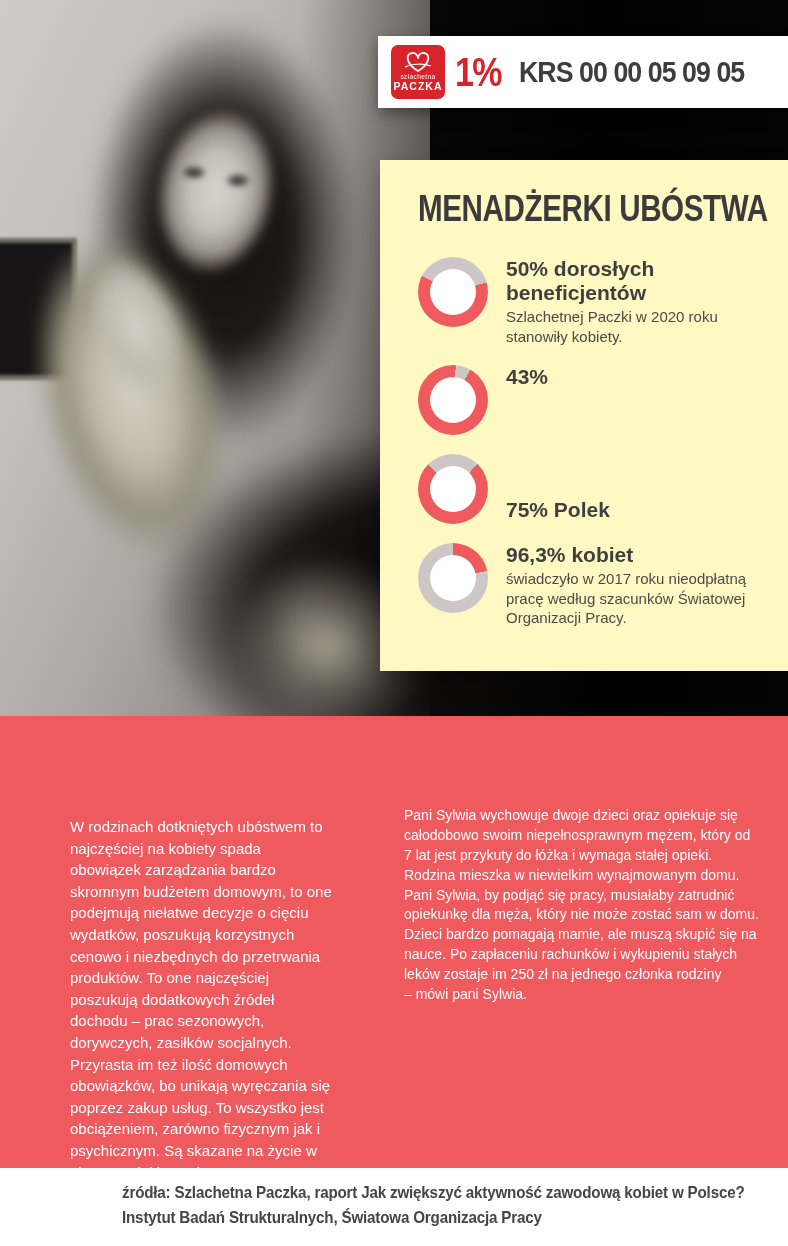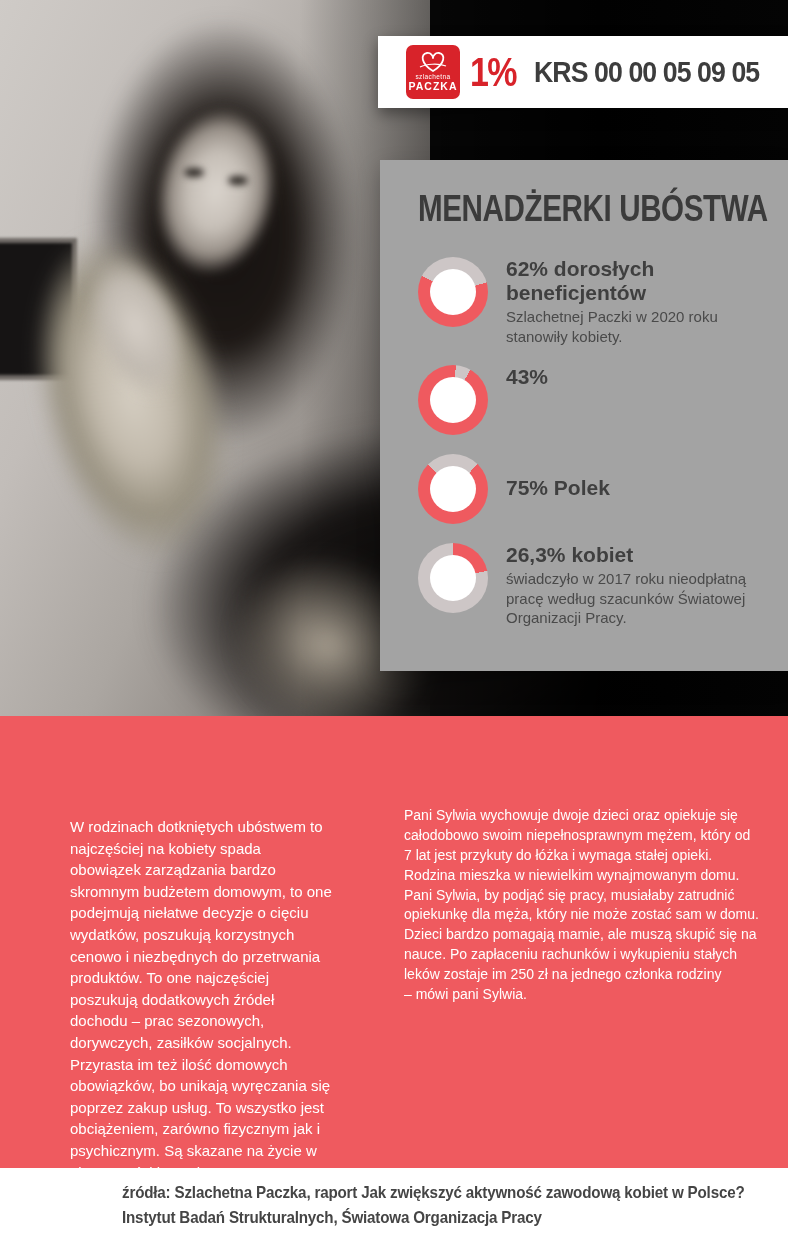--- a/index.html
+++ b/index.html
@@ -29,47 +29,47 @@
     background:radial-gradient(closest-side,#0f0d0c 0%,#181514 58%,rgba(20,17,16,0) 100%);}
   .ph-strands{left:226px;top:556px;width:210px;height:180px;border-radius:50%;transform:rotate(22deg);filter:blur(9px);
     background:radial-gradient(closest-side,#b9af9f 0%,rgba(150,142,128,0) 100%);}
   .ph-vignette{left:0;top:0;width:788px;height:716px;
     background:linear-gradient(to right,rgba(0,0,0,0) 38%,rgba(0,0,0,.5) 58%,rgba(0,0,0,.9) 76%,#040404 100%);}
 
   
   .krs-card{
     position:absolute;left:378px;top:36px;width:410px;height:72px;background:#ffffff;
     box-shadow:0 6px 14px rgba(0,0,0,.4);
-    display:flex;align-items:center;gap:10px;padding:0 0 0 28px;box-sizing:border-box;
+    display:flex;align-items:center;gap:10px;padding:0 0 0 13px;box-sizing:border-box;
   }
   .logo-box{
     width:54px;height:54px;border-radius:7px;background:var(--brand-red,#d8232a);
     display:flex;flex-direction:column;align-items:center;justify-content:center;flex:0 0 auto;
   }
   .logo-box svg{display:block;margin-bottom:1px;}
   .logo-line1{color:#fff;font-size:6.5px;letter-spacing:.4px;line-height:1;}
   .logo-line2{color:#fff;font-size:10.5px;font-weight:700;letter-spacing:1px;line-height:1.1;}
   .one-percent{color:var(--brand-red,#d8232a);font-size:40px;font-weight:700;letter-spacing:-2px;
     display:inline-block;transform:scaleX(.85);transform-origin:0 55%;white-space:nowrap;}
   .krs-number{color:#3d3d3d;font-size:29px;font-weight:700;letter-spacing:-1px;white-space:nowrap;
     display:inline-block;transform:scaleX(.92);transform-origin:0 55%;}
 
   
   .stats-panel{
-    position:absolute;left:380px;top:160px;width:408px;background:#a3a3a3;
+    position:absolute;left:380px;top:160px;width:408px;background:#fef9c3;
     box-shadow:0 10px 22px rgba(0,0,0,.22);
     box-sizing:border-box;padding:30px 30px 24px 38px;
   }
   .panel-title{
     color:#3b3b3b;font-size:37px;font-weight:700;line-height:1;letter-spacing:-.5px;
     display:inline-block;transform:scaleX(.8);transform-origin:0 50%;white-space:nowrap;
     margin:0 0 30px 0;
   }
   .stat-row{display:flex;align-items:flex-start;margin-bottom:19px;}
-  .stat-row:nth-child(3){align-items:center;}
+  .stat-row:nth-child(3){align-items:flex-end;}
   .donut{width:70px;height:70px;border-radius:50%;position:relative;flex:0 0 auto;}
   .donut .hole{position:absolute;left:12px;top:12px;right:12px;bottom:12px;border-radius:50%;background:#fff;}
   .stat-text{margin-left:18px;width:252px;}
   .stat-heading{color:#3f3f3f;font-size:21px;font-weight:700;line-height:1.14;margin:0 0 2px 0;}
   .stat-description{color:#4a4a4a;font-size:15px;line-height:1.31;margin:0;}
 
   
   .red-section{position:absolute;left:0;top:716px;width:788px;height:452px;background:var(--coral,#ef5a5f);}
   .story-left{position:absolute;left:70px;top:100px;width:262px;color:#ffffff;font-size:15px;line-height:1.44;}
   .story-right{position:absolute;left:404px;top:90px;width:356px;color:#ffffff;}
@@ -116,21 +116,21 @@
   </div>
 
   <div class="stats-panel">
     <h1 class="panel-title">MENADŻERKI UBÓSTWA</h1>
     <div>
         <div class="stat-row">
       <div class="donut" style="background: conic-gradient(from 74deg, rgb(239, 90, 95) 0deg, rgb(239, 90, 95) 223.2deg, rgb(205, 198, 198) 223.2deg, rgb(205, 198, 198) 360deg);">
         <div class="hole"></div>
       </div>
       <div class="stat-text">
-        <p class="stat-heading">62% dorosłych beneficjentów</p>
+        <p class="stat-heading">50% dorosłych beneficjentów</p>
         <p class="stat-description">Szlachetnej Paczki w 2020 roku stanowiły kobiety.</p>
       </div>
     </div>
         <div class="stat-row">
       <div class="donut" style="background: conic-gradient(from 30deg, rgb(239, 90, 95) 0deg, rgb(239, 90, 95) 334.8deg, rgb(205, 198, 198) 334.8deg, rgb(205, 198, 198) 360deg);">
         <div class="hole"></div>
       </div>
       <div class="stat-text">
         <p class="stat-heading">43%</p>
       </div>
@@ -141,21 +141,21 @@
       </div>
       <div class="stat-text">
         <p class="stat-heading">75% Polek</p>
       </div>
     </div>
         <div class="stat-row">
       <div class="donut" style="background: conic-gradient(rgb(239, 90, 95) 0deg, rgb(239, 90, 95) 78.12deg, rgb(205, 198, 198) 78.12deg, rgb(205, 198, 198) 360deg);">
         <div class="hole"></div>
       </div>
       <div class="stat-text">
-        <p class="stat-heading">26,3% kobiet</p>
+        <p class="stat-heading">96,3% kobiet</p>
         <p class="stat-description">świadczyło w 2017 roku nieodpłatną pracę według szacunków Światowej Organizacji Pracy.</p>
       </div>
     </div>
       </div>
   </div>
 
   <div class="red-section">
     <div class="story-left">W rodzinach dotkniętych ubóstwem to najczęściej na kobiety spada obowiązek zarządzania bardzo skromnym budżetem domowym, to one podejmują niełatwe decyzje o cięciu wydatków, poszukują korzystnych cenowo i niezbędnych do przetrwania produktów. To one najczęściej poszukują dodatkowych źródeł dochodu – prac sezonowych, dorywczych, zasiłków socjalnych. Przyrasta im też ilość domowych obowiązków, bo unikają wyręczania się poprzez zakup usług. To wszystko jest obciążeniem, zarówno fizycznym jak i psychicznym. Są skazane na życie w niepewności i stresie.</div>
     <div class="story-right">
       <p>Pani Sylwia wychowuje dwoje dzieci oraz opiekuje się całodobowo swoim niepełnosprawnym mężem, który od 7 lat jest przykuty do łóżka i wymaga stałej opieki. Rodzina mieszka w niewielkim wynajmowanym domu. Pani Sylwia, by podjąć się pracy, musiałaby zatrudnić opiekunkę dla męża, który nie może zostać sam w domu. Dzieci bardzo pomagają mamie, ale muszą skupić się na nauce. Po zapłaceniu rachunków i wykupieniu stałych leków zostaje im 250 zł na jednego członka rodziny</p>

